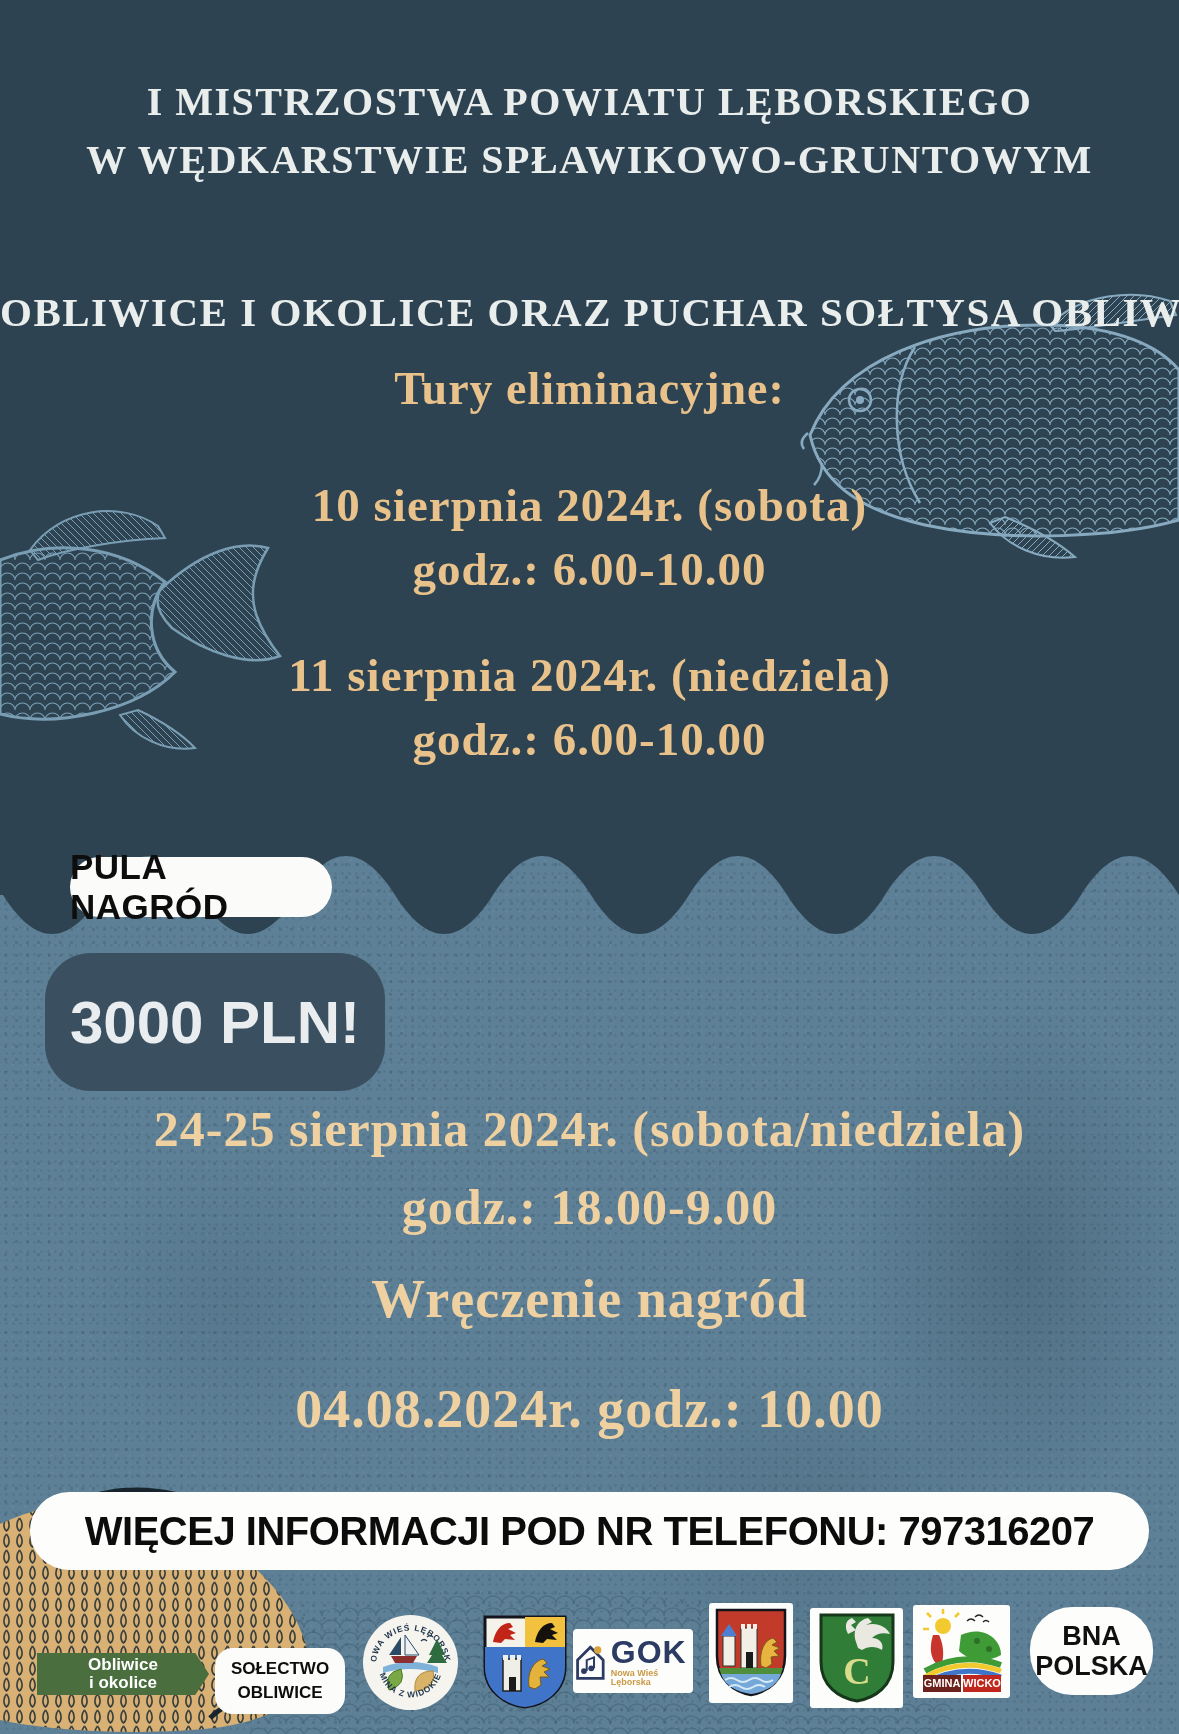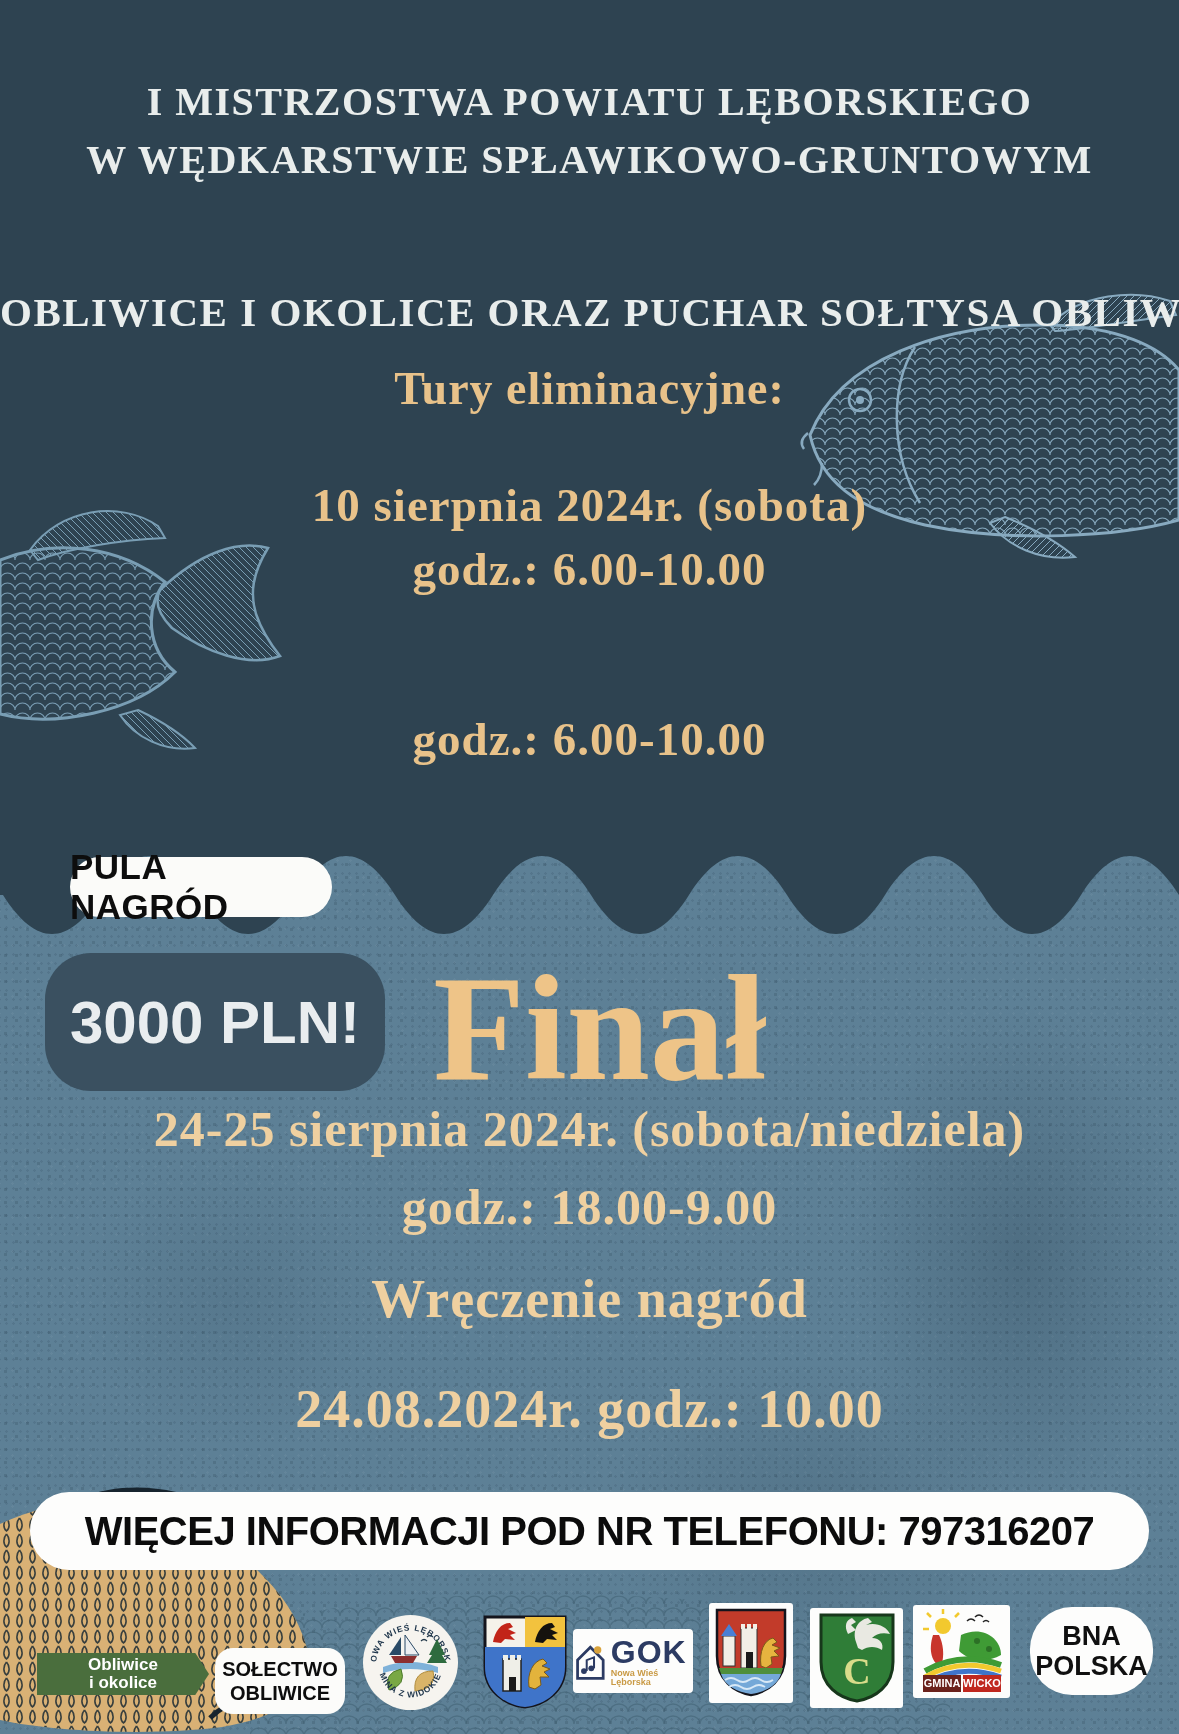--- a/index.html
+++ b/index.html
@@ -38,21 +38,21 @@
     font-family:"Liberation Sans","DejaVu Sans",sans-serif;font-weight:800;font-size:40px;
     letter-spacing:-.5px;color:#0c0c0c;z-index:8;}
   .logo{position:absolute;z-index:9;}
   .green-banner{left:37px;top:1653px;width:172px;height:42px;background:#4a6e3d;
     clip-path:polygon(0 0,92% 0,100% 50%,92% 100%,0 100%);
     display:flex;flex-direction:column;align-items:center;justify-content:center;
     font-family:"Liberation Sans","DejaVu Sans",sans-serif;font-weight:700;font-size:17px;
     line-height:18px;color:#fff;}
   .solectwo{left:215px;top:1648px;width:130px;height:66px;background:#fcfcfa;border-radius:18px;
     display:flex;flex-direction:column;align-items:center;justify-content:center;
-    font-family:"Liberation Sans","DejaVu Sans",sans-serif;font-weight:800;font-size:20px;
+    font-family:"Liberation Sans","DejaVu Sans",sans-serif;font-weight:800;font-size:17px;
     line-height:24px;color:#0d0d0d;}
   .gok-card{left:573px;top:1629px;width:120px;height:64px;background:#fdfdfc;border-radius:4px;
     display:flex;align-items:center;justify-content:center;gap:3px;
     font-family:"Liberation Sans","DejaVu Sans",sans-serif;}
   .gok-text{display:flex;flex-direction:column;align-items:flex-start;line-height:1;}
   .gok-label{font-weight:800;font-size:32px;color:#2c3b63;letter-spacing:1px;}
   .gok-sub{font-weight:700;font-size:9px;color:#c99a45;margin-top:1px;}
   .white-card{background:#fdfdfc;border-radius:3px;display:flex;align-items:center;justify-content:center;}
   .bna{left:1030px;top:1607px;width:123px;height:88px;background:#fdfdfc;border-radius:42px;
     display:flex;flex-direction:column;align-items:center;justify-content:center;
@@ -133,30 +133,30 @@
     <path d="M210,250 C230,230 260,225 290,232" fill="none" stroke="#17242e" stroke-width="5"></path>
   </svg>
 
   <div class="center-line ivory title abs" style="top:78px;z-index:5;">I MISTRZOSTWA POWIATU LĘBORSKIEGO</div>
   <div class="center-line ivory title abs" style="top:136px;z-index:5;">W WĘDKARSTWIE SPŁAWIKOWO-GRUNTOWYM</div>
   <div class="center-line ivory subtitle abs" style="top:288px;z-index:5;">OBLIWICE I OKOLICE ORAZ PUCHAR SOŁTYSA OBLIWIC</div>
 
   <div class="center-line gold tury abs" style="z-index:5;">Tury eliminacyjne:</div>
   <div class="center-line gold dateline abs" style="top:478px;z-index:5;">10 sierpnia 2024r. (sobota)</div>
   <div class="center-line gold dateline abs" style="top:542px;z-index:5;">godz.: 6.00-10.00</div>
+  <div class="center-line gold dateline abs" style="top:648px;z-index:5;">11 sierpnia 2024r. (niedziela)</div>
   <div class="center-line gold dateline abs" style="top:712px;z-index:5;">godz.: 6.00-10.00</div>
 
   <div class="pill-white prize-label" style="z-index:6;">PULA NAGRÓD</div>
   <div class="prize-pill" style="z-index:6;">3000 PLN!</div>
 
-  <div class="final-word" style="z-index:5;">Finał</div>
   <div class="center-line gold2 bigline abs" style="top:1100px;z-index:5;">24-25 sierpnia 2024r. (sobota/niedziela)</div>
   <div class="center-line gold2 bigline abs" style="top:1178px;z-index:5;">godz.: 18.00-9.00</div>
   <div class="center-line gold2 awline abs" style="top:1268px;z-index:5;">Wręczenie nagród</div>
-  <div class="center-line gold2 awline abs" style="top:1378px;z-index:5;">24.08.2024r. godz.: 10.00</div>
+  <div class="center-line gold2 awline abs" style="top:1378px;z-index:5;">04.08.2024r. godz.: 10.00</div>
 
   <div class="phone-banner">WIĘCEJ INFORMACJI POD NR TELEFONU: 797316207</div>
 
   <div class="logo green-banner">
     <span>Obliwice</span>
     <span>i okolice</span>
   </div>
 
   <div class="logo solectwo">
     <span>SOŁECTWO</span>

